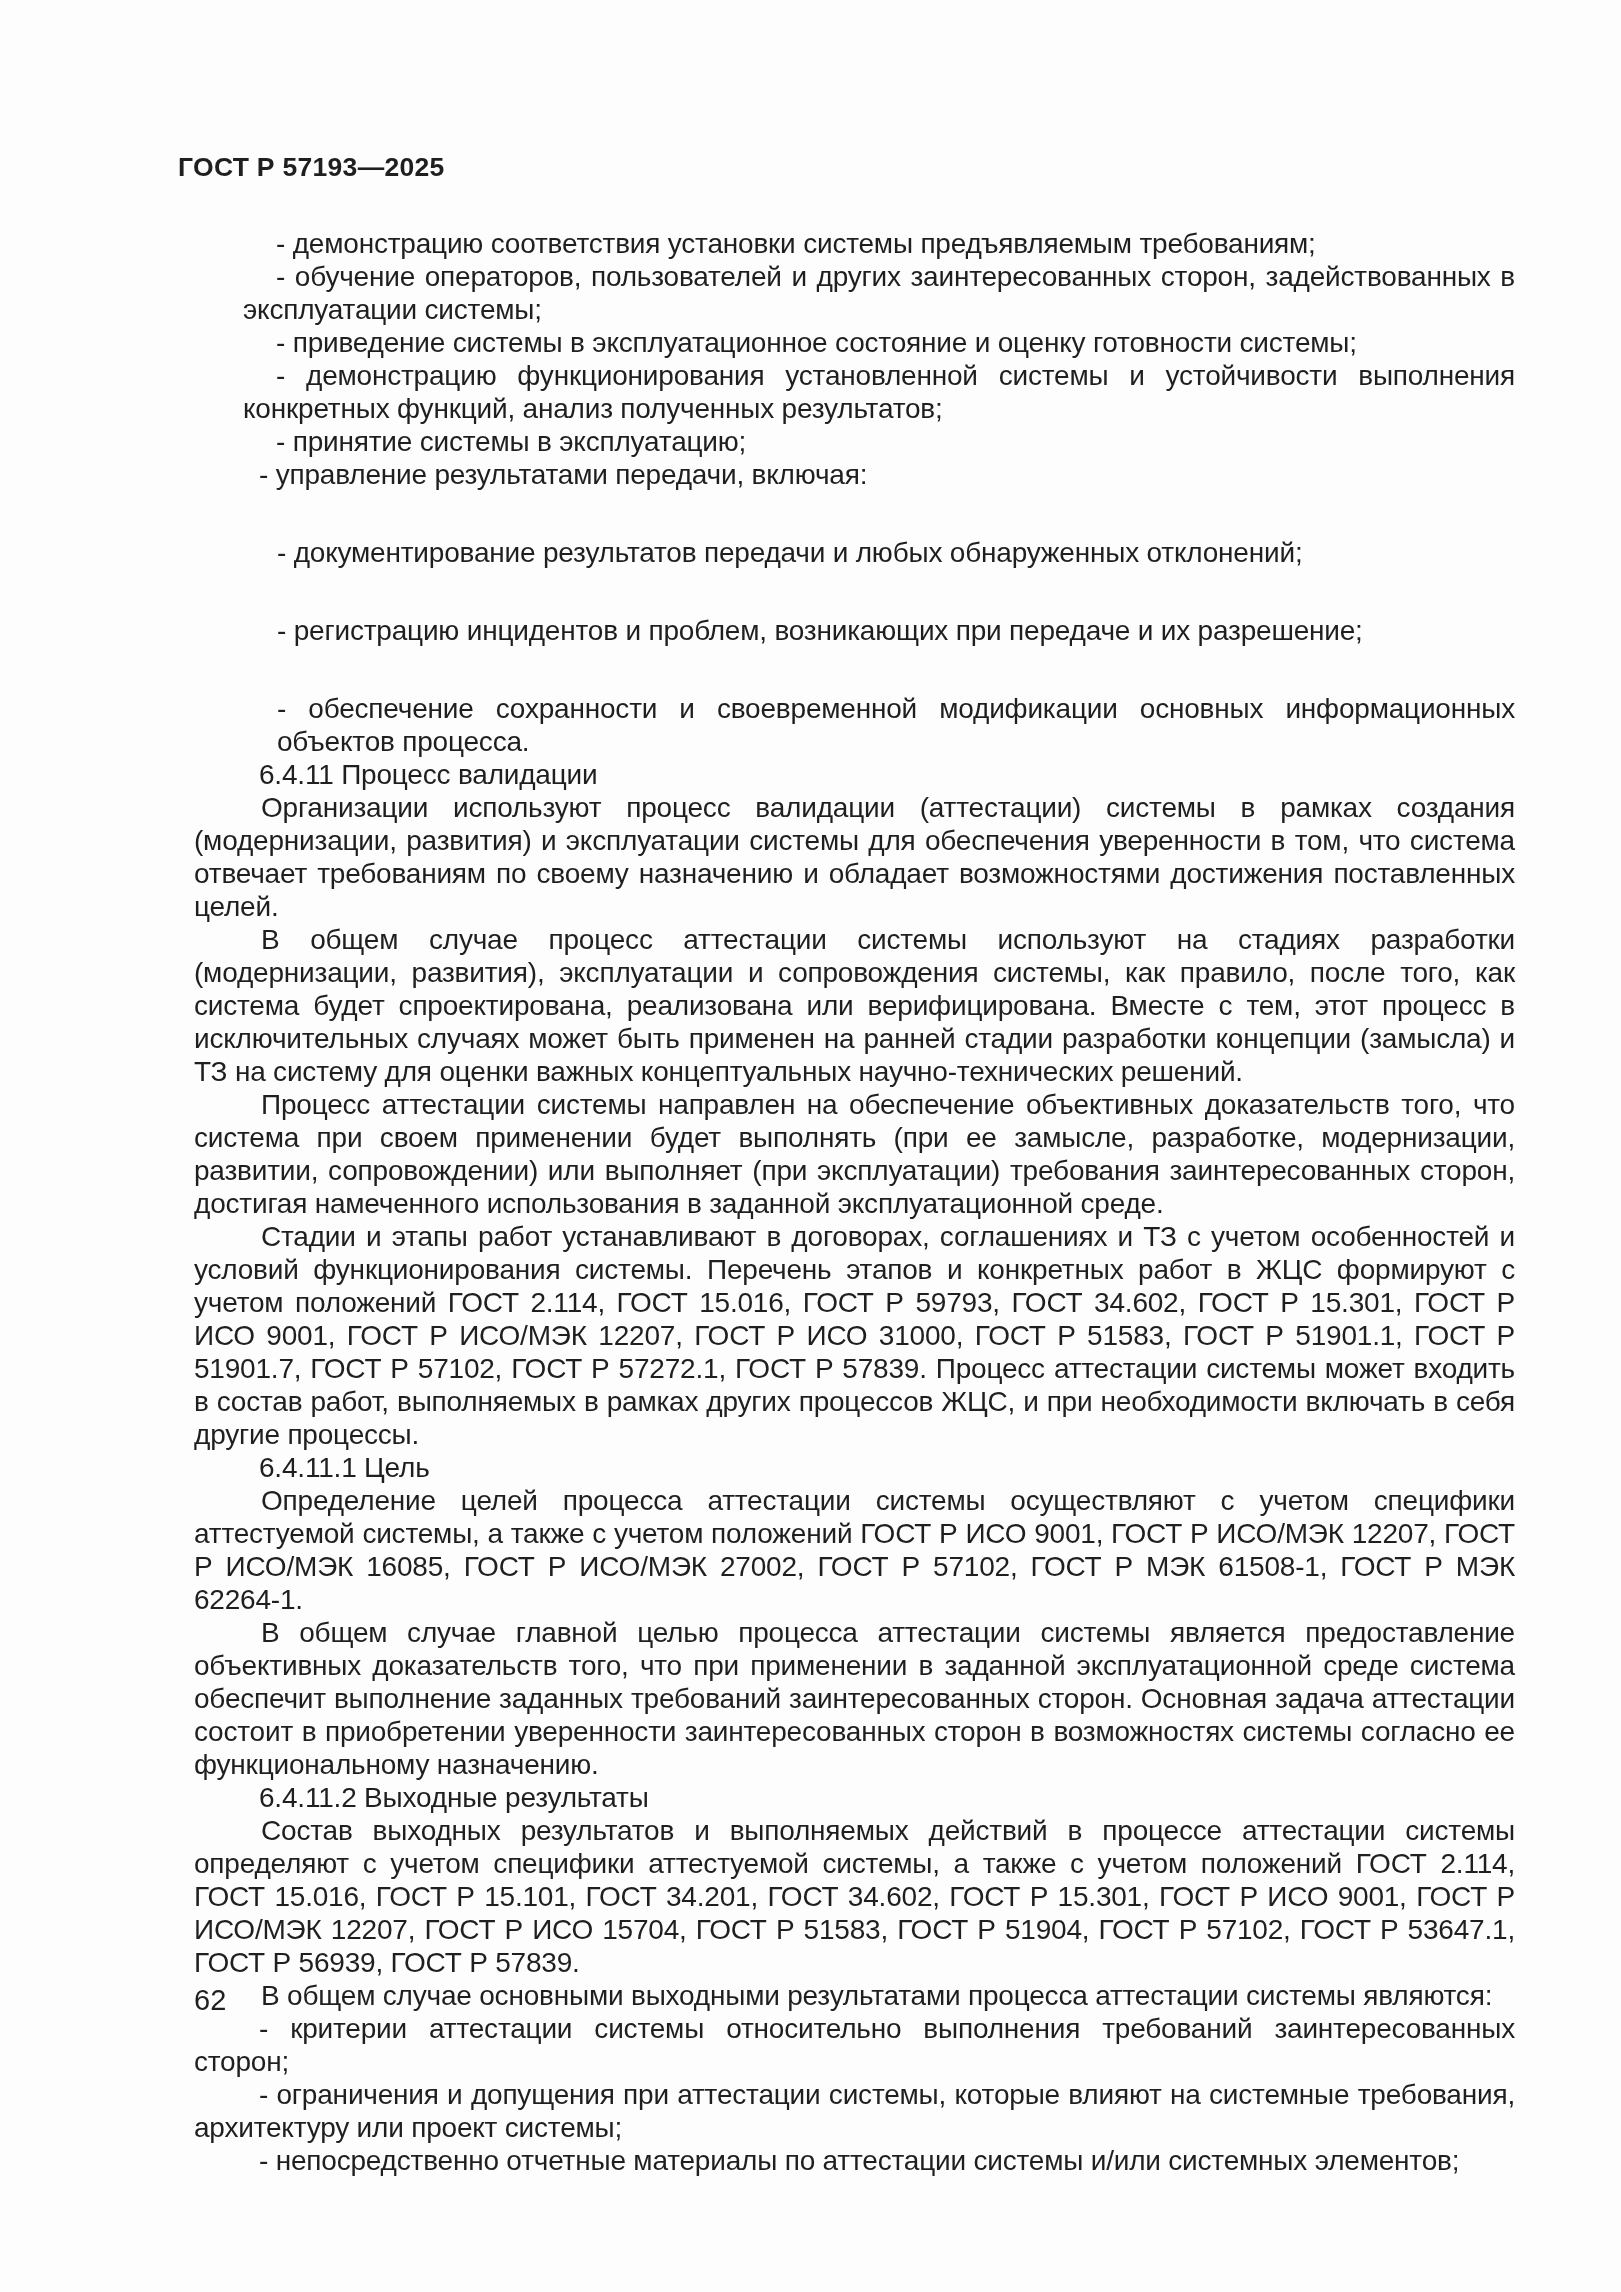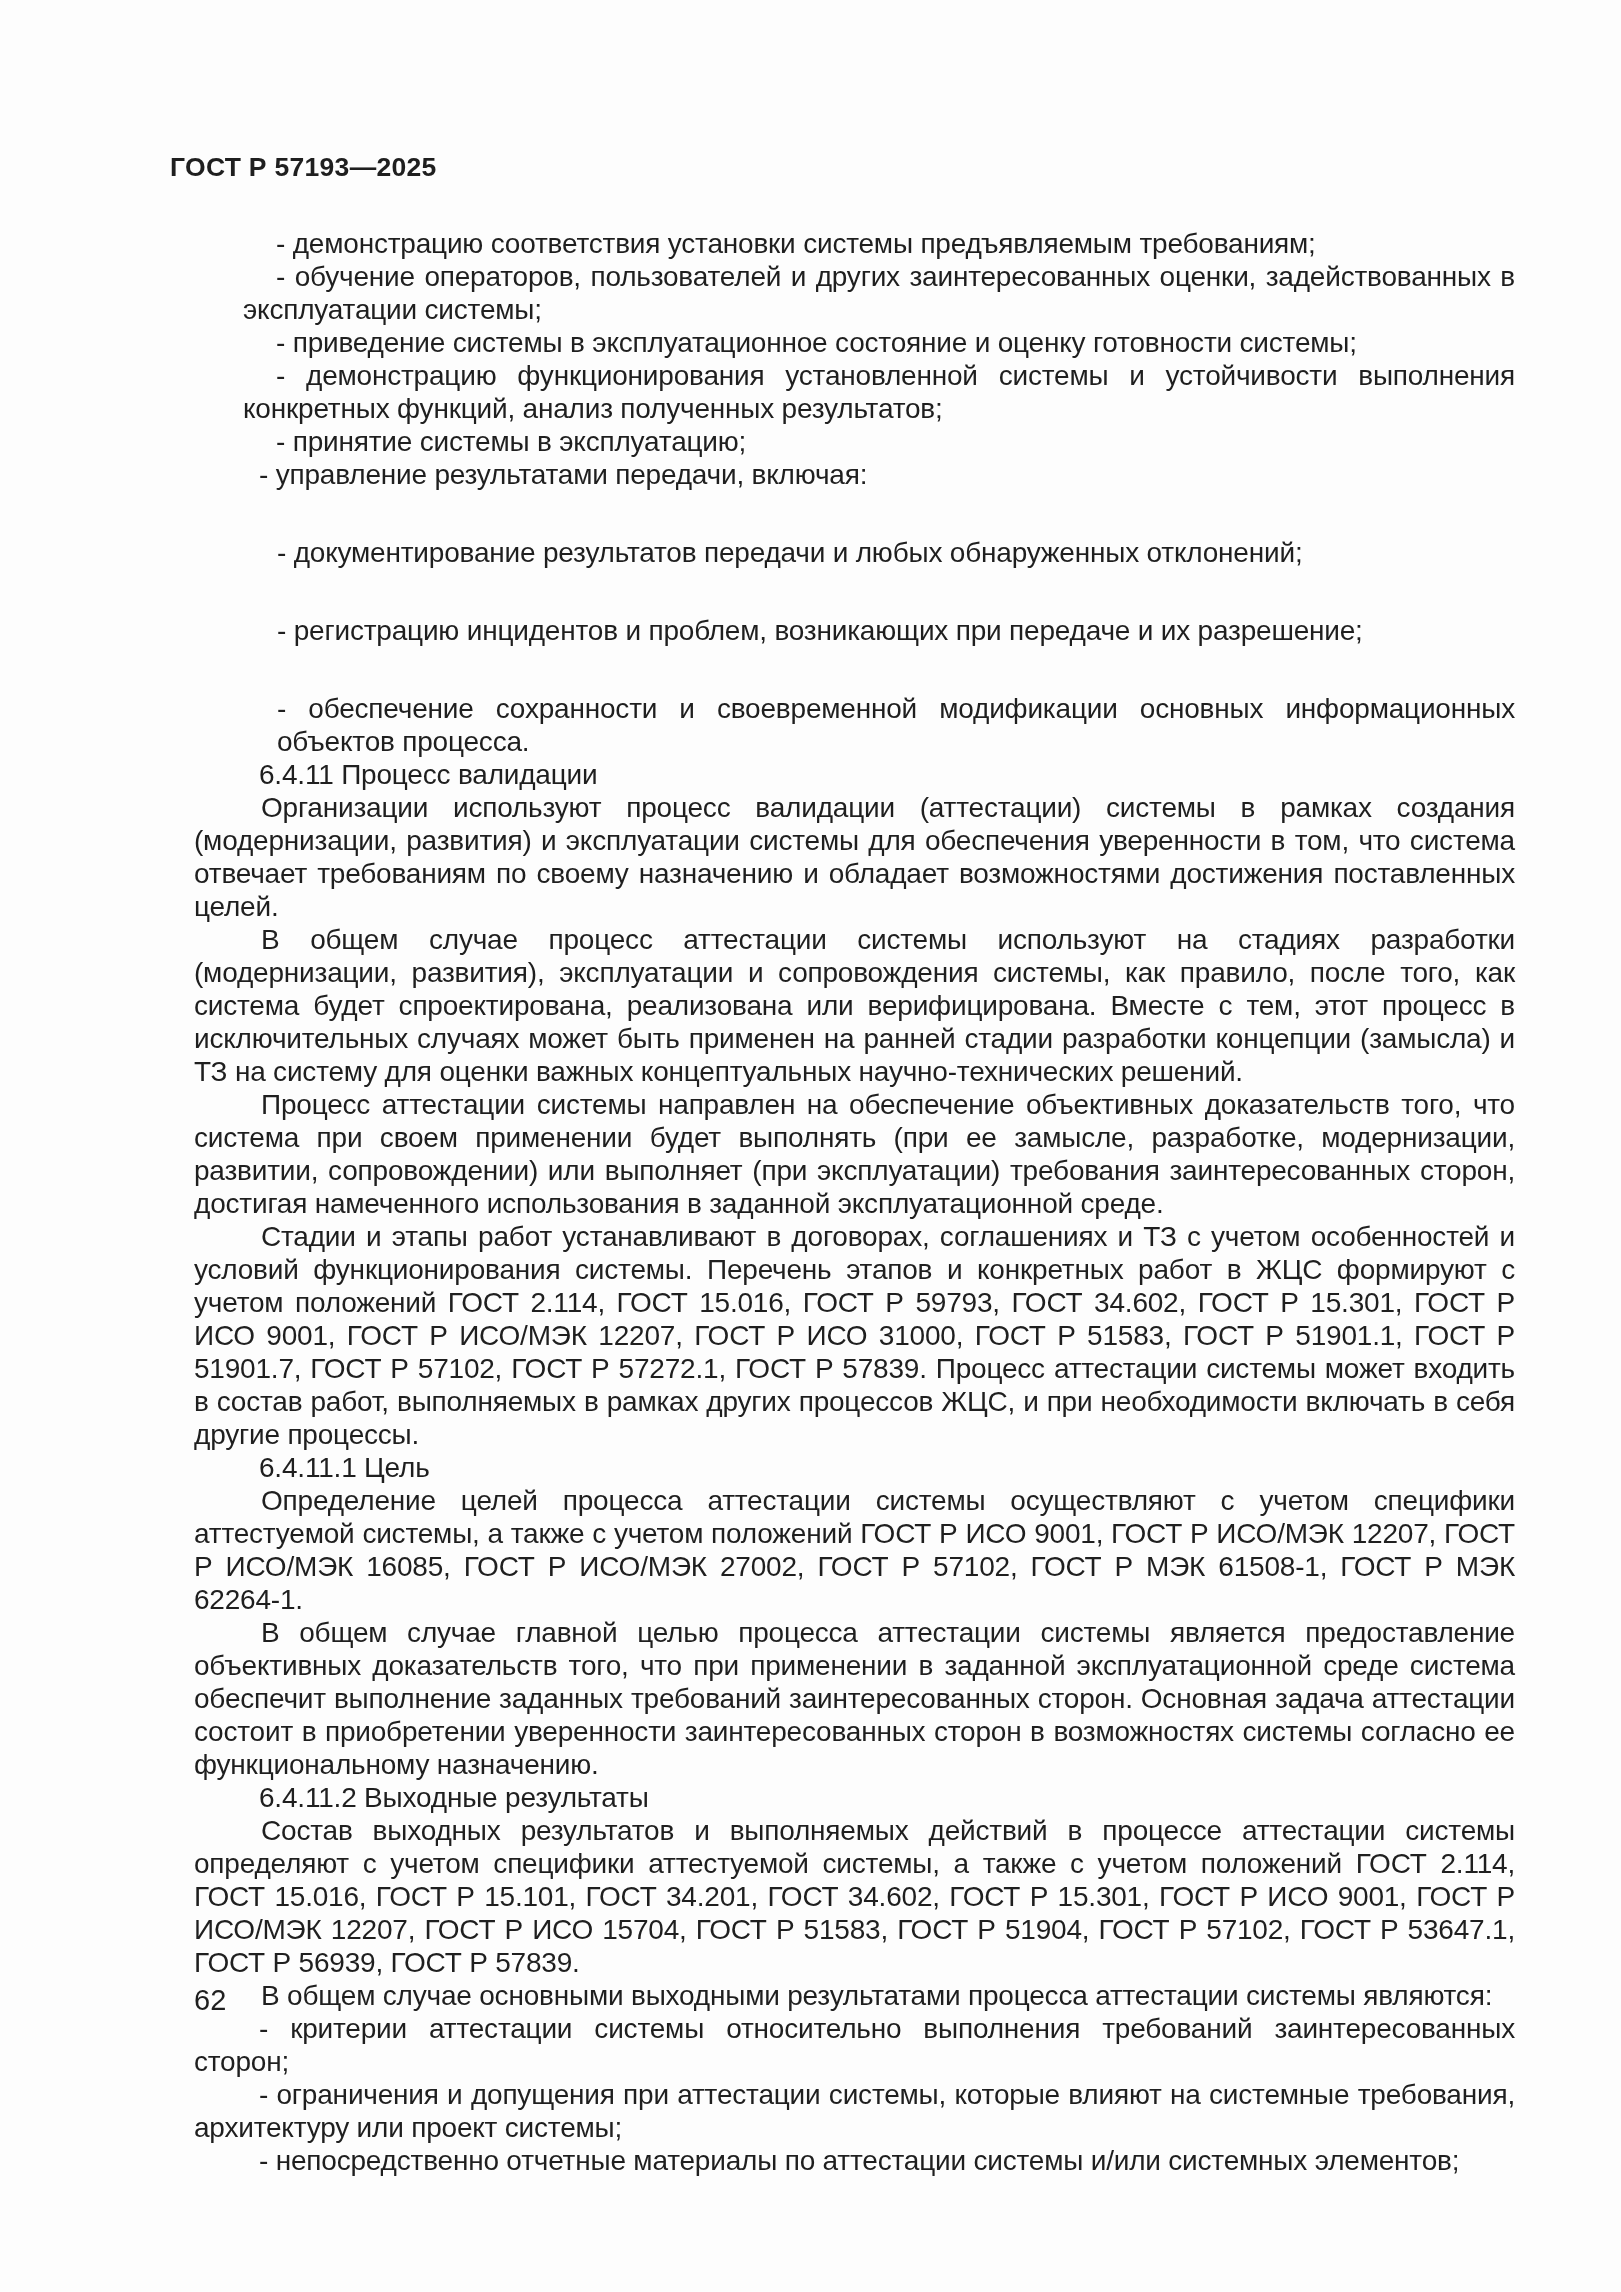--- a/index.html
+++ b/index.html
@@ -6,21 +6,21 @@
   body {
     width: 1621px;
     height: 2293px;
     position: relative;
     background: #fdfdfd;
     font-family: "Liberation Sans", sans-serif;
     color: #1f1f1f;
   }
   .doc-header {
     position: absolute;
-    left: 170px;
+    left: 178px;
     top: 152px;
     font-size: 26.5px;
     font-weight: bold;
     letter-spacing: 0.3px;
     white-space: nowrap;
   }
   .content {
     position: absolute;
     left: 194px;
     top: 227px;
@@ -49,21 +49,21 @@
     font-size: 29px;
   }
 </style>
 </head>
 <body>
 
 <div class="doc-header">ГОСТ Р 57193—2025</div>
 
 <div class="content">
     <p class="li2">- демонстрацию соответствия установки системы предъявляемым требованиям;</p>
-    <p class="li2">- обучение операторов, пользователей и других заинтересованных оценки, задействованных в эксплуатации системы;</p>
+    <p class="li2">- обучение операторов, пользователей и других заинтересованных сторон, задействованных в эксплуатации системы;</p>
     <p class="li2">- приведение системы в эксплуатационное состояние и оценку готовности системы;</p>
     <p class="li2">- демонстрацию функционирования установленной системы и устойчивости выполнения конкретных функций, анализ полученных результатов;</p>
     <p class="li2">- принятие системы в эксплуатацию;</p>
     <p class="li1">- управление результатами передачи, включая:</p>
     <p class="li2b">- документирование результатов передачи и любых обнаруженных отклонений;</p>
     <p class="li2b">- регистрацию инцидентов и проблем, возникающих при передаче и их разрешение;</p>
     <p class="li2b">- обеспечение сохранности и своевременной модификации основных информационных объектов процесса.</p>
     <p class="hb">6.4.11 Процесс валидации</p>
     <p class="bd">Организации используют процесс валидации (аттестации) системы в рамках создания (модернизации, развития) и эксплуатации системы для обеспечения уверенности в том, что система отвечает требованиям по своему назначению и обладает возможностями достижения поставленных целей.</p>
     <p class="bd">В общем случае процесс аттестации системы используют на стадиях разработки (модернизации, развития), эксплуатации и сопровождения системы, как правило, после того, как система будет спроектирована, реализована или верифицирована. Вместе с тем, этот процесс в исключительных случаях может быть применен на ранней стадии разработки концепции (замысла) и ТЗ на систему для оценки важных концептуальных научно-технических решений.</p>

